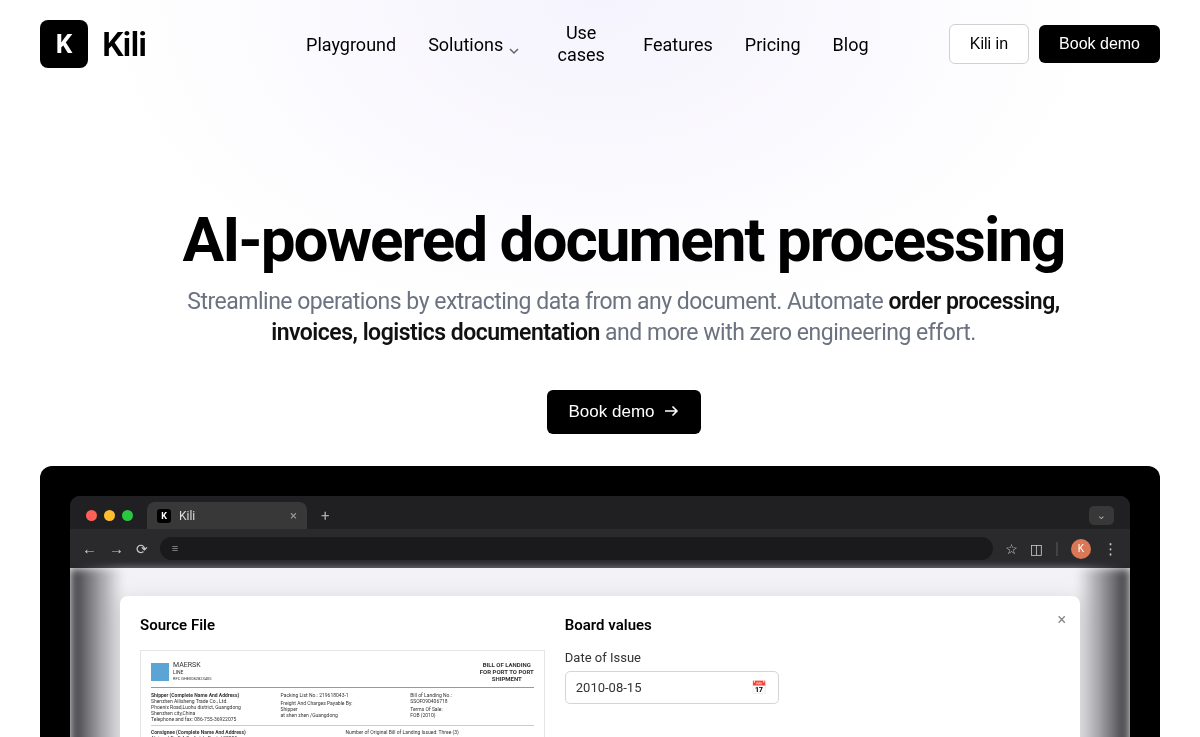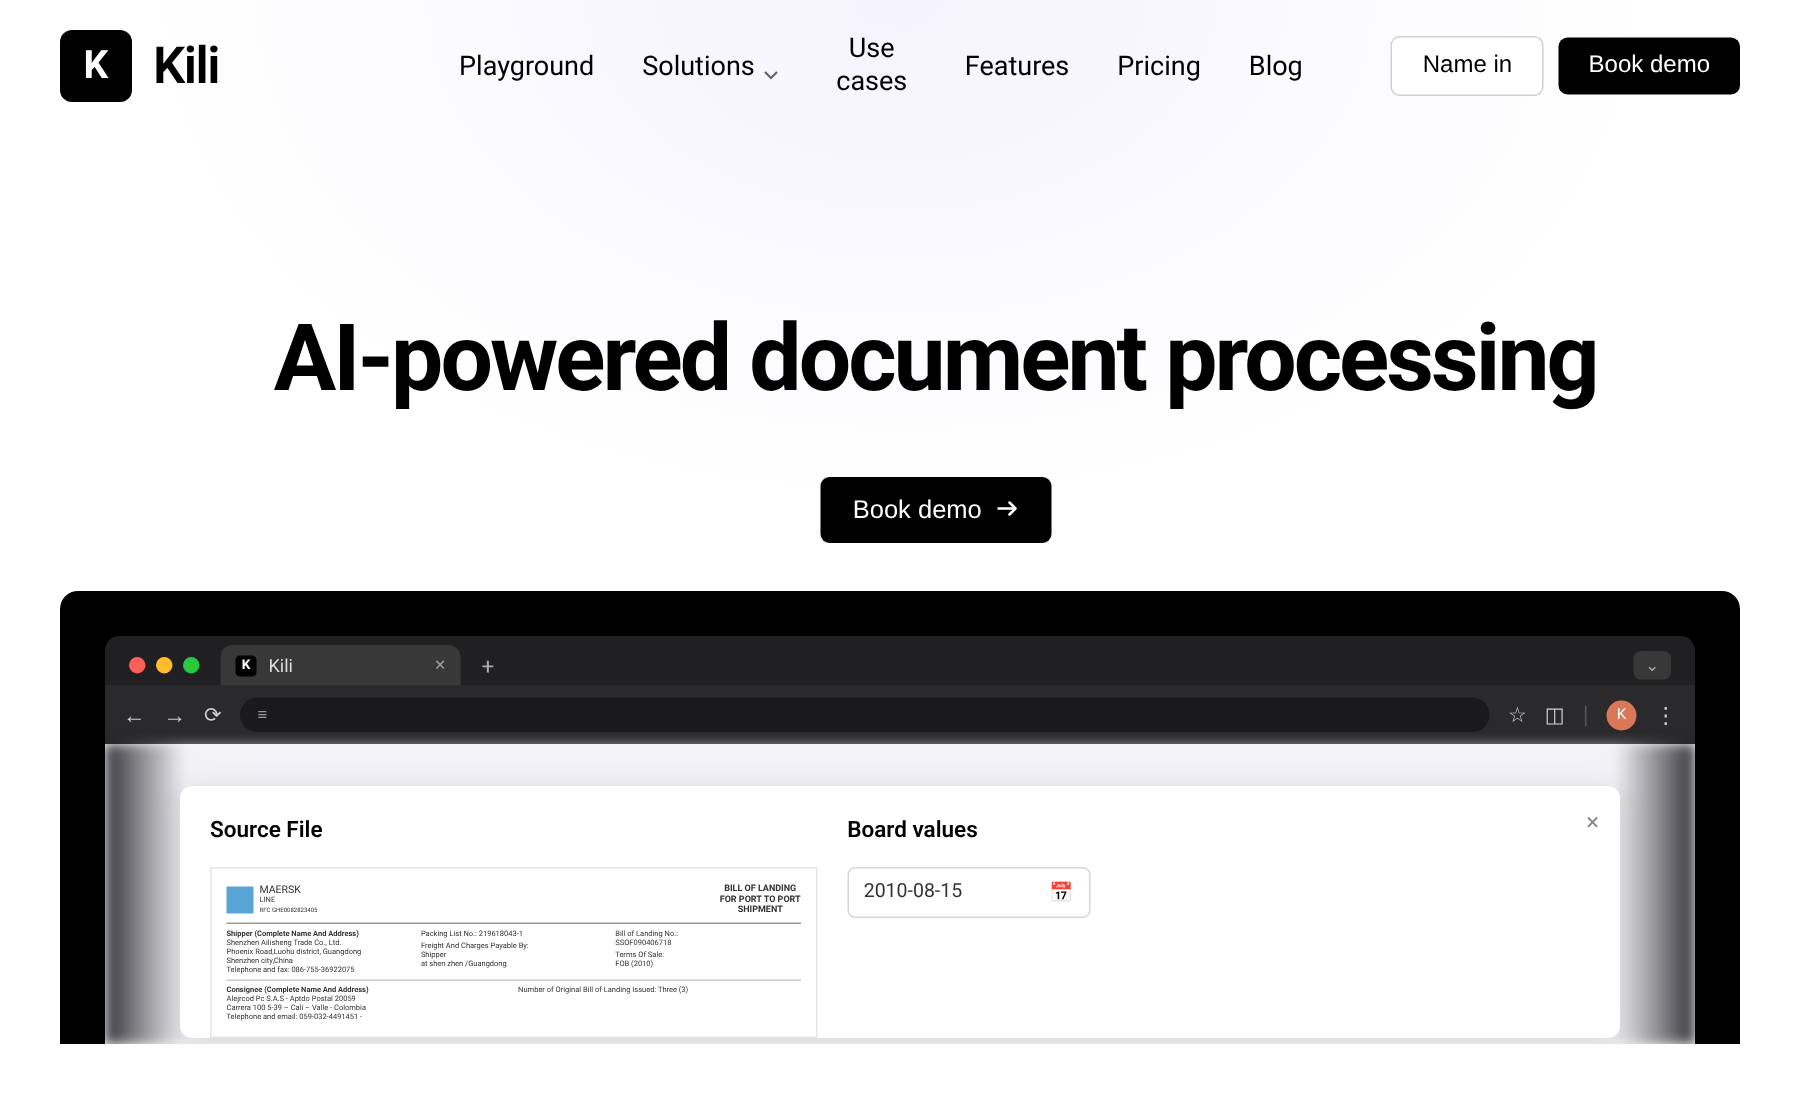--- a/index.html
+++ b/index.html
@@ -338,24 +338,24 @@
   font-size: 13px;
   color: #333;
   margin-bottom: 6px;
   margin-top: 4px;
 }
 .field-input {
   border: 1px solid #d5d5d8;
   border-radius: 5px;
   padding: 8px 10px;
   display: flex;
-  align-items: flex-start;
+  align-items: flex-end;
   justify-content: space-between;
   margin-bottom: 14px;
-  width: 162px;
+  width: 214px;
 }
 .field-value { font-size: 13px; color: #333; }
 .cal-icon { color: #888; font-size: 13px; }
 </style>
 </head>
 <body>
 
 <div class="subtle-gradient"></div>
 
 <header class="header">
@@ -372,27 +372,30 @@
             <path d="M1 3 L5 7 L9 3" stroke="#666" stroke-width="1.5" fill="none"></path>
           </svg>
       </span>
     </div>
     <div class="nav-item multiline">Use cases</div>
     <div class="nav-item">Features</div>
     <div class="nav-item">Pricing</div>
     <div class="nav-item">Blog</div>
   </nav>
   <div class="header-actions">
-    <button class="btn-outline">Name in</button>
+    <button class="btn-outline">Kili in</button>
     <button class="btn-primary">Book demo</button>
   </div>
 </header>
 
 <section class="hero">
   <h1 class="hero-title">AI-powered document processing</h1>
+  <p class="hero-subtitle">
+    <span>Streamline operations by extracting data from any document. Automate </span><span class="bold">order processing, invoices, logistics documentation</span><span> and more with zero engineering effort.</span>
+  </p>
   <div class="hero-cta">
     <button class="btn-cta">
       <span>Book demo</span>
       <span>
         <svg width="14" height="12" viewBox="0 0 14 12">
             <path d="M0 6 H12 M8 2 L12 6 L8 10" stroke="#fff" stroke-width="1.7" fill="none" stroke-linecap="round" stroke-linejoin="round"></path>
           </svg>
       </span>
     </button>
   </div>
@@ -483,20 +486,21 @@
               </div>
               <div class="doc-col">
                 <div>Number of Original Bill of Landing Issued: Three (3)</div>
 
               </div>
             </div>
           </div>
         </div>
         <div class="modal-right">
           <h3>Board values</h3>
+          <div class="field-label">Date of Issue</div>
           <div class="field-input">
             <span class="field-value">2010-08-15</span>
             <span class="cal-icon">📅</span>
           </div>
 
         </div>
       </div>
     </div>
   </div>
 </div>

